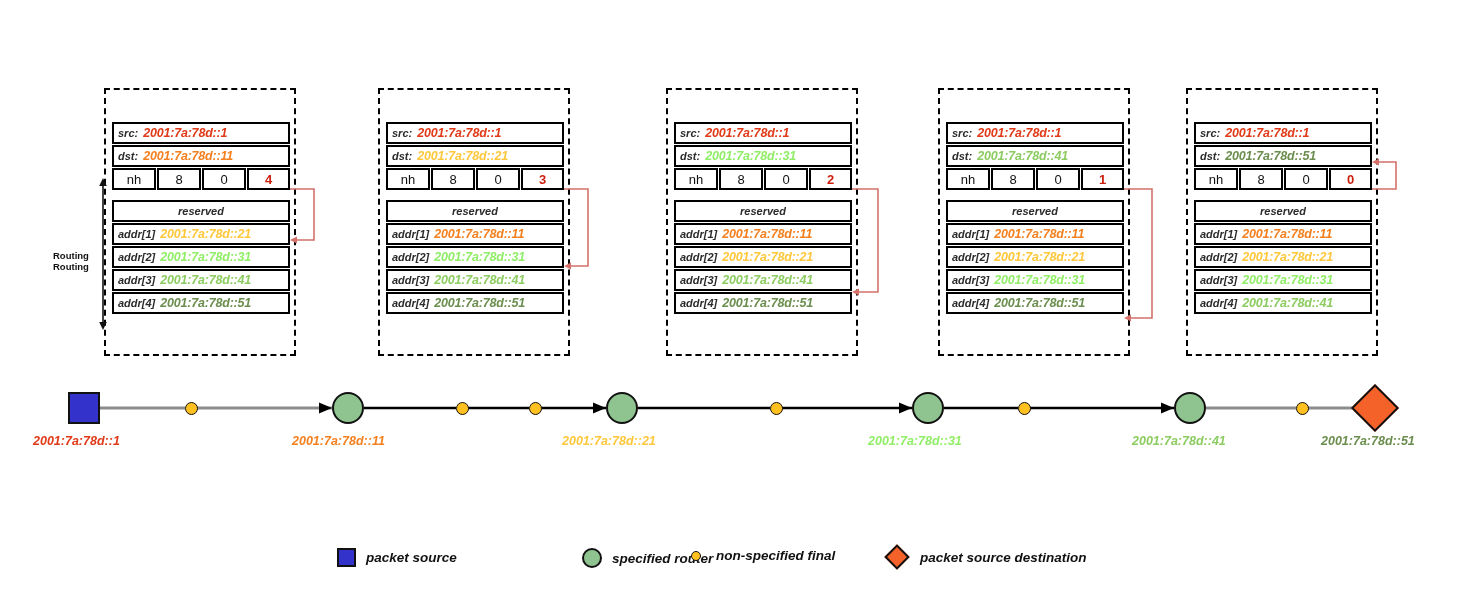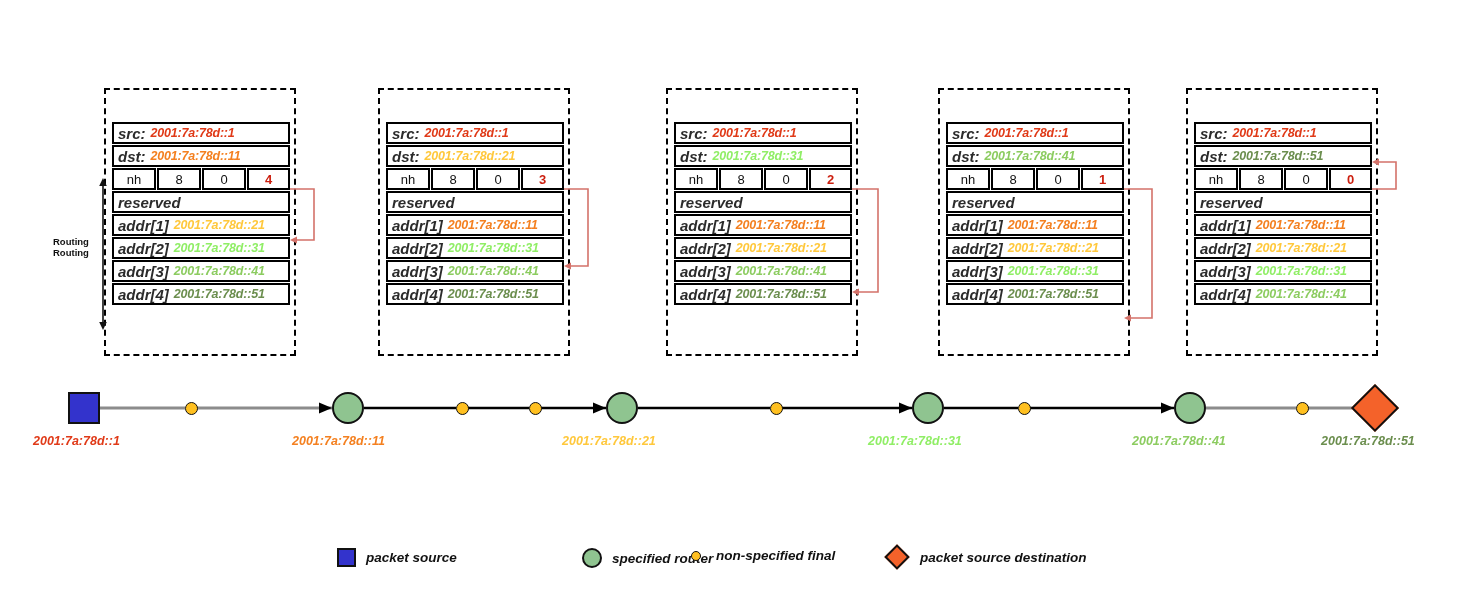--- a/index.html
+++ b/index.html
@@ -7,42 +7,42 @@
        font-family:"Liberation Sans","DejaVu Sans",sans-serif;}
 
   
   .pkt{position:absolute;top:88px;width:192px;height:268px;
        border:2px dashed #000;box-sizing:border-box;background:#fff;}
   .pkt .tbl{position:absolute;left:6px;top:32px;width:178px;}
   .row{border:2px solid #000;border-bottom-width:2px;height:22px;
        box-sizing:border-box;background:#fff;display:flex;align-items:center;
        margin-bottom:1px;padding:0 4px;white-space:nowrap;overflow:hidden;}
   .row.hdr{justify-content:flex-start;}
-  .lbl{font-style:italic;font-weight:bold;color:#2b2b2b;font-size:15px;
+  .lbl{font-style:italic;font-weight:bold;color:#2b2b2b;font-size:11px;
        margin-right:5px;}
   .val{font-style:italic;font-weight:bold;font-size:12.5px;letter-spacing:-0.2px;}
-  .row.reserved{}
+  .row.reserved{justify-content:center;}
   .row.reserved .lbl{margin-right:0;}
 
   
-  .nhrow{display:flex;height:22px;margin-bottom:1px;}
+  .nhrow{display:flex;height:22px;margin-bottom:10px;}
   .cell{border:2px solid #000;box-sizing:border-box;display:flex;
         align-items:center;justify-content:center;font-size:13px;
         color:#111;background:#fff;margin-right:1px;}
   .cell:last-child{margin-right:0;}
   .c-nh{flex:0 0 44px;}
   .c-8{flex:0 0 44px;}
   .c-0{flex:0 0 44px;}
   .c-seg{flex:1 1 auto;color:#cc1f0f;font-weight:bold;}
 
   
   .conn{position:absolute;pointer-events:none;}
 
   
-  #rh-label{position:absolute;left:53px;top:236px;width:48px;
+  #rh-label{position:absolute;left:53px;top:250px;width:48px;
             font-size:9.5px;font-weight:bold;color:#111;line-height:11px;
             text-align:left;}
   #rh-arrow{position:absolute;left:97px;top:178px;}
 
   
   #topo{position:absolute;left:0;top:372px;width:1482px;height:90px;}
   .nodelbl{position:absolute;font-style:italic;font-weight:bold;font-size:12.5px;
            white-space:nowrap;}
   .sq{position:absolute;width:32px;height:32px;background:#3333cc;
       border:2px solid #111;box-sizing:border-box;}

